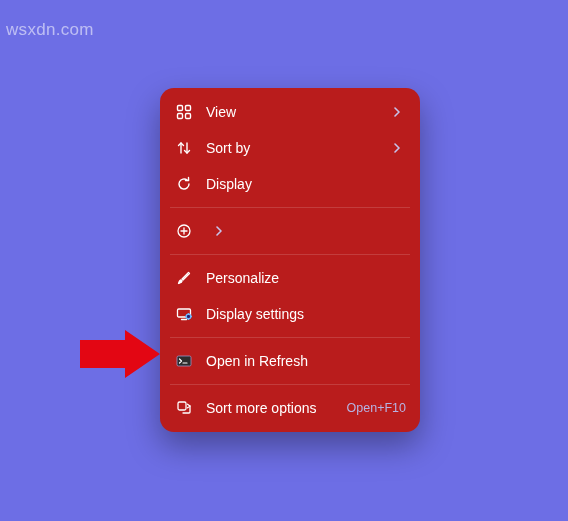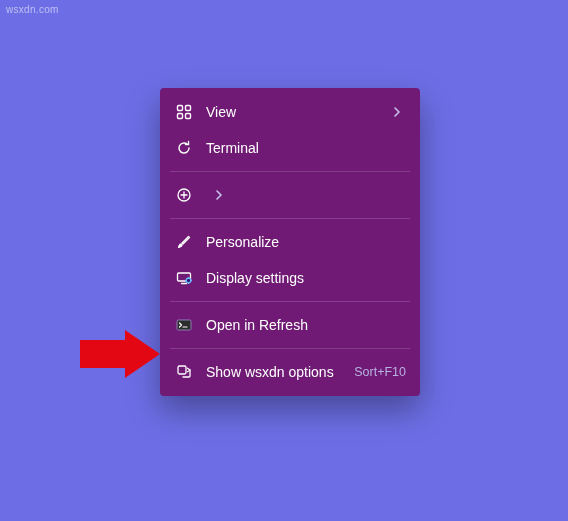--- a/index.html
+++ b/index.html
@@ -12,34 +12,34 @@
   }
   body {
     background: #6d6ee5;
     font-family: "Segoe UI", Arial, sans-serif;
     font-size: 14px;
     color: #ffffff;
     position: relative;
   }
   .watermark {
     position: absolute;
-    top: 4px;
+    top: 20px;
     left: 6px;
-    font-size: 10px;
+    font-size: 17px;
     color: rgba(255,255,255,0.55);
     letter-spacing: 0.3px;
     font-family: Arial, sans-serif;
   }
   .context-menu {
     position: absolute;
     left: 160px;
     top: 88px;
     width: 260px;
-    background: #701a75;
-    border-radius: 4px;
+    background: #b91c1c;
+    border-radius: 14px;
     box-shadow: 0 14px 32px rgba(0,0,0,0.35);
     padding: 6px 0;
   }
   .menu-item {
     display: flex;
     align-items: center;
     height: 36px;
     padding: 0 14px;
     cursor: default;
     position: relative;
@@ -105,29 +105,45 @@
       </svg>
     </span>
     <span class="label">View</span>
     <span class="chevron">
       <svg width="10" height="10" viewBox="0 0 10 10" fill="none" stroke="#c6c3ea" stroke-width="1.6" stroke-linecap="round" stroke-linejoin="round">
         <polyline points="3,1 7,5 3,9"></polyline>
       </svg>
     </span>
   </div>
 
+  <div class="menu-item">
+    <span class="icon">
+      <svg width="16" height="16" viewBox="0 0 16 16" fill="none" stroke="#fff" stroke-width="1.4" stroke-linecap="round" stroke-linejoin="round">
+        <line x1="5" y1="3" x2="5" y2="13"></line>
+        <polyline points="2.5,5.5 5,3 7.5,5.5"></polyline>
+        <line x1="11" y1="3" x2="11" y2="13"></line>
+        <polyline points="8.5,10.5 11,13 13.5,10.5"></polyline>
+      </svg>
+    </span>
+    <span class="label">Sort by</span>
+    <span class="chevron">
+      <svg width="10" height="10" viewBox="0 0 10 10" fill="none" stroke="#c6c3ea" stroke-width="1.6" stroke-linecap="round" stroke-linejoin="round">
+        <polyline points="3,1 7,5 3,9"></polyline>
+      </svg>
+    </span>
+  </div>
 
   <div class="menu-item">
     <span class="icon">
       <svg width="16" height="16" viewBox="0 0 16 16" fill="none" stroke="#fff" stroke-width="1.4" stroke-linecap="round" stroke-linejoin="round">
         <path d="M13 8a5 5 0 1 1-1.8-3.85"></path>
         <polyline points="12.5,1.5 12.6,4.6 9.5,4.5"></polyline>
       </svg>
     </span>
-    <span class="label">Terminal</span>
+    <span class="label">Display</span>
   </div>
 
   <div class="divider"></div>
 
   <div class="menu-item">
     <span class="icon">
       <svg width="16" height="16" viewBox="0 0 16 16" fill="none" stroke="#fff" stroke-width="1.3" stroke-linecap="round">
         <circle cx="8" cy="8" r="6"></circle>
         <line x1="8" y1="5" x2="8" y2="11"></line>
         <line x1="5" y1="8" x2="11" y2="8"></line>
@@ -183,22 +199,22 @@
   <div class="divider"></div>
 
   <div class="menu-item">
     <span class="icon">
       <svg width="16" height="16" viewBox="0 0 16 16" fill="none" stroke="#fff" stroke-width="1.3" stroke-linecap="round" stroke-linejoin="round">
         <rect x="2" y="2" width="8" height="8" rx="1.5"></rect>
         <path d="M7 13 H13 A1 1 0 0 0 14 12 V6"></path>
         <polyline points="11.5,4.2 14,6 11.5,7.8"></polyline>
       </svg>
     </span>
-    <span class="label">Show wsxdn options</span>
-    <span class="shortcut">Sort+F10</span>
+    <span class="label">Sort more options</span>
+    <span class="shortcut">Open+F10</span>
   </div>
 
 </div>
 
 <div class="arrow">
   <svg width="80" height="48" viewBox="0 0 80 48">
     <polygon points="0,10 45,10 45,0 80,24 45,48 45,38 0,38" fill="#e30613"></polygon>
   </svg>
 </div>
 

